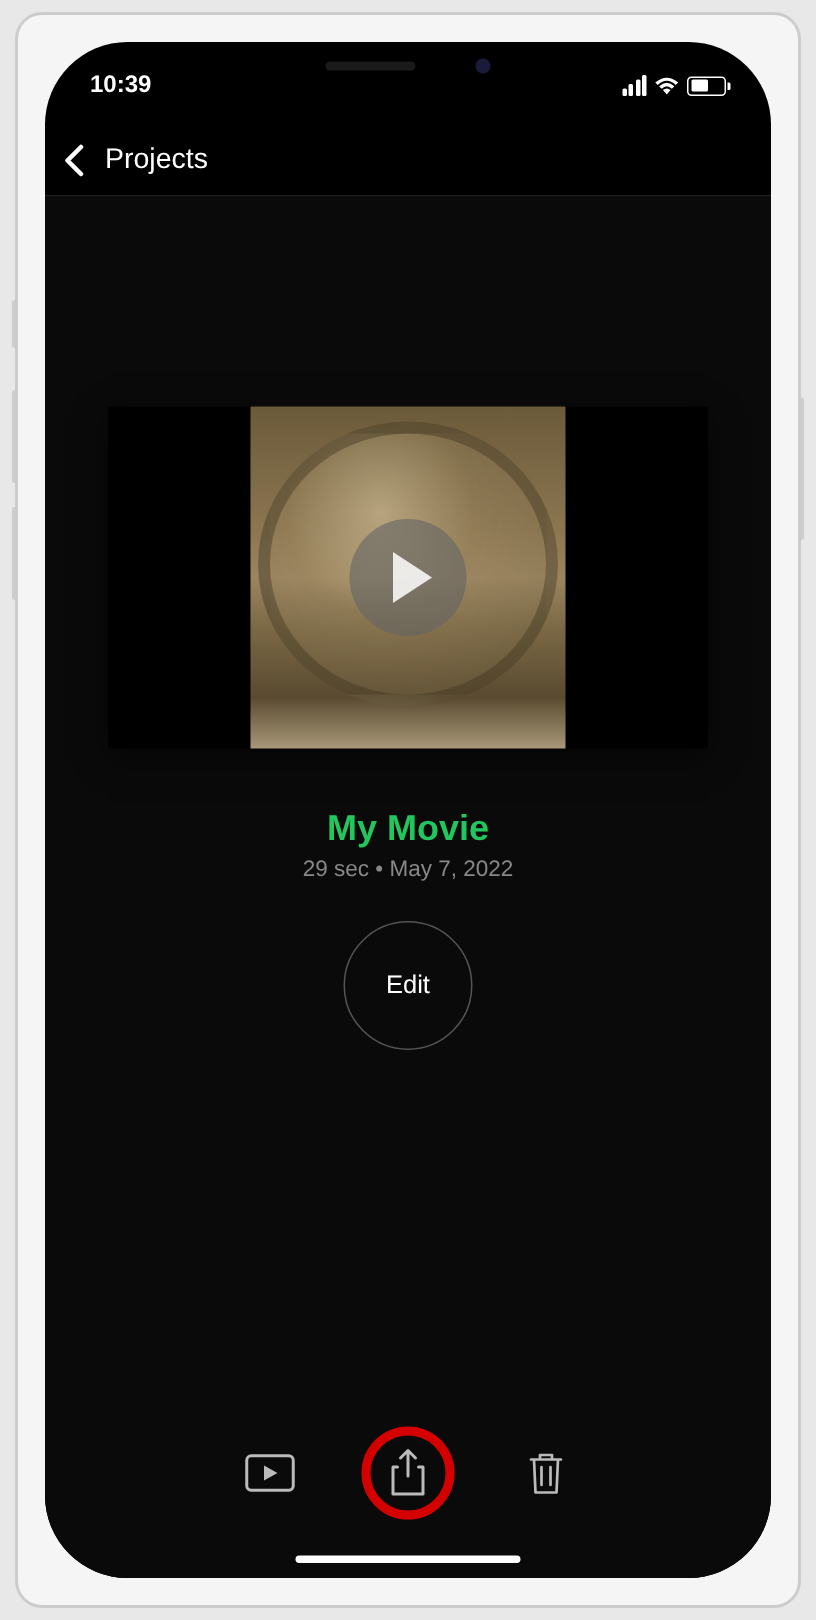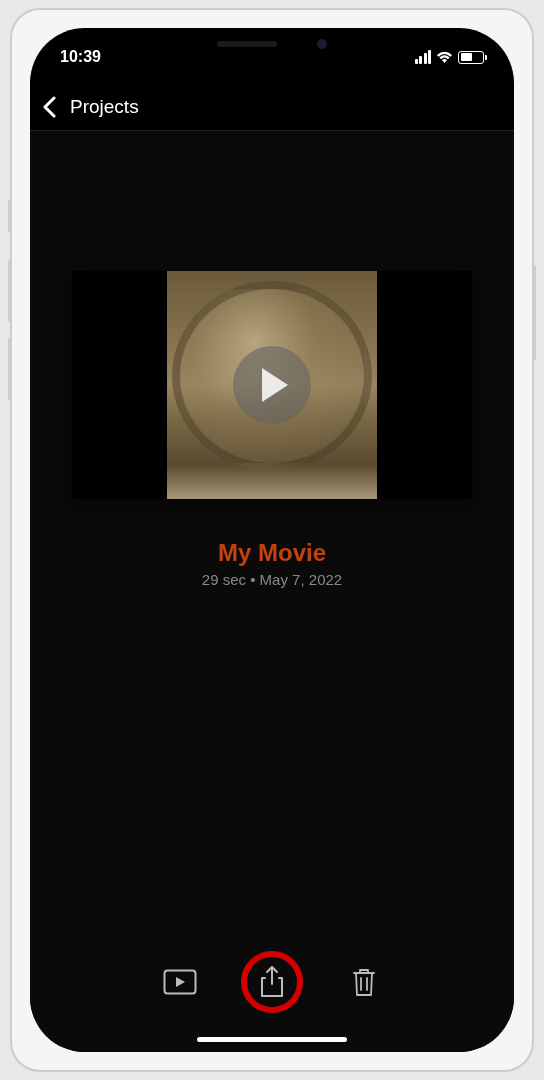--- a/index.html
+++ b/index.html
@@ -13,21 +13,21 @@
       width: 544px;
       height: 1080px;
       display: flex;
       align-items: center;
       justify-content: center;
     }
     .phone-frame {
       width: 520px;
       height: 1060px;
       background: #f5f5f5;
-      border-radius: 28px;
+      border-radius: 16px;
       padding: 18px;
       box-shadow: 0 0 0 2px #ccc;
       position: relative;
     }
     .phone-buttons-left {
       position: absolute;
       left: -4px;
       top: 190px;
     }
     .btn-mute {
@@ -222,21 +222,21 @@
     }
     .play-triangle {
       width: 0;
       height: 0;
       border-left: 26px solid rgba(255,255,255,0.85);
       border-top: 17px solid transparent;
       border-bottom: 17px solid transparent;
       margin-left: 6px;
     }
     .movie-title {
-      color: #c2410c;
+      color: #22c55e;
       font-size: 24px;
       font-weight: 600;
       margin-top: 40px;
     }
     .movie-meta {
       color: #888;
       font-size: 15px;
       margin-top: 4px;
     }
     .edit-button {
@@ -337,20 +337,23 @@
           <div class="pot-rim"></div>
         </div>
         <div class="play-button">
           <div class="play-triangle"></div>
         </div>
       </div>
 
       <div class="movie-title">My Movie</div>
       <div class="movie-meta">29 sec • May 7, 2022</div>
 
+      <div class="edit-button">
+        <span>Edit</span>
+      </div>
 
       <div class="bottom-toolbar">
         <div class="toolbar-btn">
           <svg width="34" height="26" viewBox="0 0 34 26">
             <rect x="1.5" y="1.5" width="31" height="23" rx="3" stroke="#bbb" stroke-width="2" fill="none"></rect>
             <path d="M13 8 L22 13 L13 18 Z" fill="#bbb"></path>
           </svg>
         </div>
         <div class="toolbar-btn" style="position:relative;">
           <div class="share-highlight"></div>

